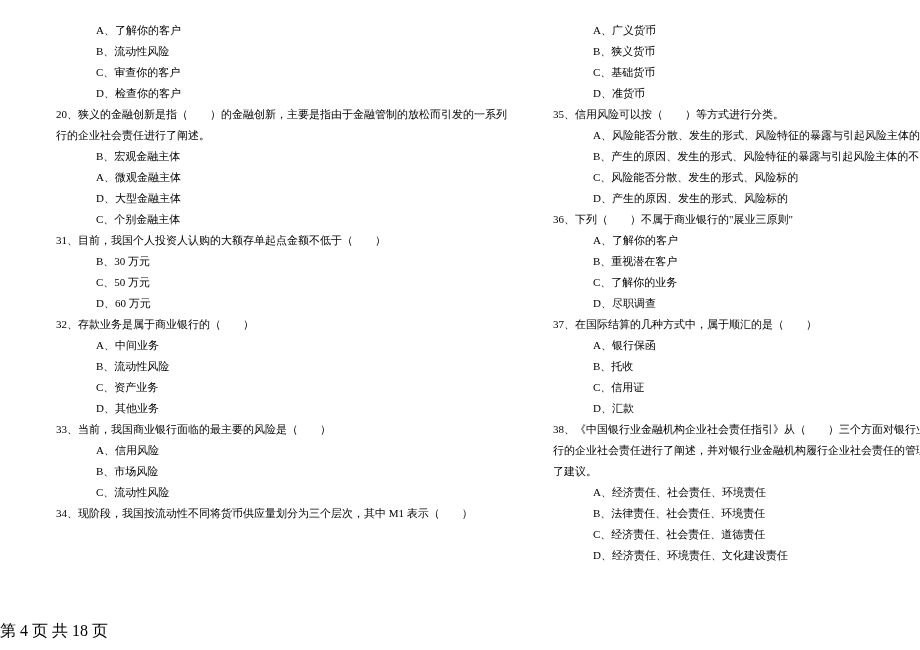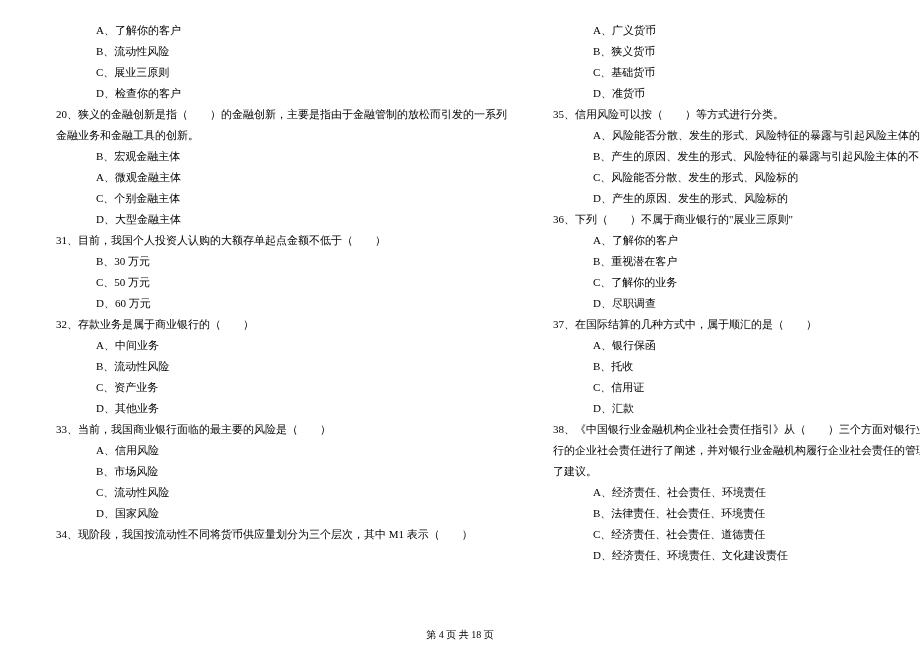--- a/index.html
+++ b/index.html
@@ -38,53 +38,51 @@
       padding-left: 16px;
     }
     .continuation {
       padding-left: 16px;
     }
     .footer {
       position: absolute;
       bottom: 8px;
       left: 0;
       right: 0;
-      text-align: center;
-      font-size: 10px;
+      font-size: 16px;
     }
   </style>
 </head>
 <body>
 
 <div class="columns">
   <div class="col">
     <div class="line option">A、了解你的客户</div>
     <div class="line option">B、流动性风险</div>
-    <div class="line option">C、展业三原则</div>
+    <div class="line option">C、审查你的客户</div>
     <div class="line option">D、检查你的客户</div>
     <div class="line question">20、狭义的金融创新是指（　　）的金融创新，主要是指由于金融管制的放松而引发的一系列</div>
-    <div class="line continuation">金融业务和金融工具的创新。</div>
+    <div class="line continuation">行的企业社会责任进行了阐述。</div>
     <div class="line option">B、宏观金融主体</div>
     <div class="line option">A、微观金融主体</div>
+    <div class="line option">D、大型金融主体</div>
     <div class="line option">C、个别金融主体</div>
-    <div class="line option">D、大型金融主体</div>
     <div class="line question">31、目前，我国个人投资人认购的大额存单起点金额不低于（　　）</div>
     <div class="line option">B、30 万元</div>
     <div class="line option">C、50 万元</div>
     <div class="line option">D、60 万元</div>
     <div class="line question">32、存款业务是属于商业银行的（　　）</div>
     <div class="line option">A、中间业务</div>
     <div class="line option">B、流动性风险</div>
     <div class="line option">C、资产业务</div>
     <div class="line option">D、其他业务</div>
     <div class="line question">33、当前，我国商业银行面临的最主要的风险是（　　）</div>
     <div class="line option">A、信用风险</div>
     <div class="line option">B、市场风险</div>
     <div class="line option">C、流动性风险</div>
-    <div class="line option">D、国家风险</div>
     <div class="line question">34、现阶段，我国按流动性不同将货币供应量划分为三个层次，其中 M1 表示（　　）</div>
   </div>
 
   <div class="col">
     <div class="line option">A、广义货币</div>
     <div class="line option">B、狭义货币</div>
     <div class="line option">C、基础货币</div>
     <div class="line option">D、准货币</div>
     <div class="line question">35、信用风险可以按（　　）等方式进行分类。</div>
     <div class="line option">A、风险能否分散、发生的形式、风险特征的暴露与引起风险主体的不同</div>

